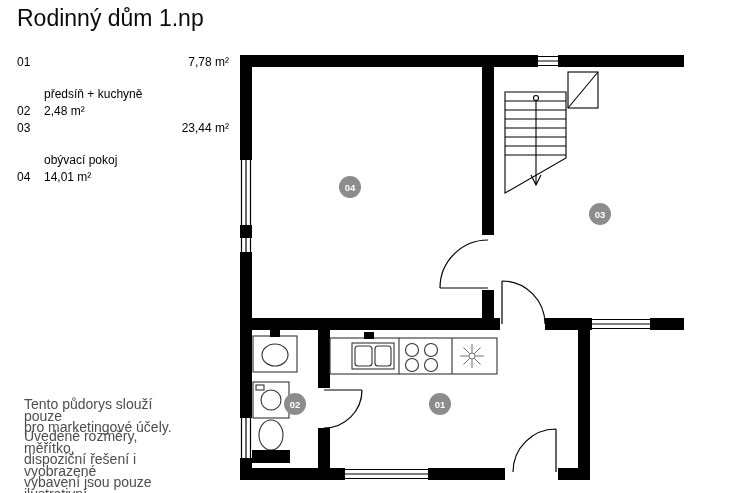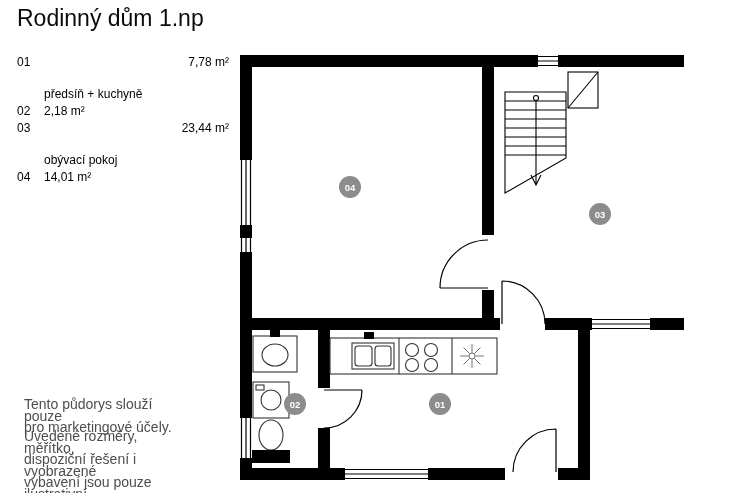--- a/index.html
+++ b/index.html
@@ -29,21 +29,21 @@
   <div class="title">Rodinný dům 1.np</div>
 
   <div class="legend">
     <div class="legend-row">
       <span class="col-num">01</span>
       <span class="col-name">předsíň + kuchyně</span>
       <span class="col-area">7,78 m²</span>
     </div>
     <div class="legend-row">
       <span class="col-num">02</span>
-      <span class="col-area">2,18 m²</span>
+      <span class="col-area">2,48 m²</span>
     </div>
     <div class="legend-row">
       <span class="col-num">03</span>
       <span class="col-name">obývací pokoj</span>
       <span class="col-area">23,44 m²</span>
     </div>
     <div class="legend-row">
       <span class="col-num">04</span>
       <span class="col-area">14,01 m²</span>
     </div>

